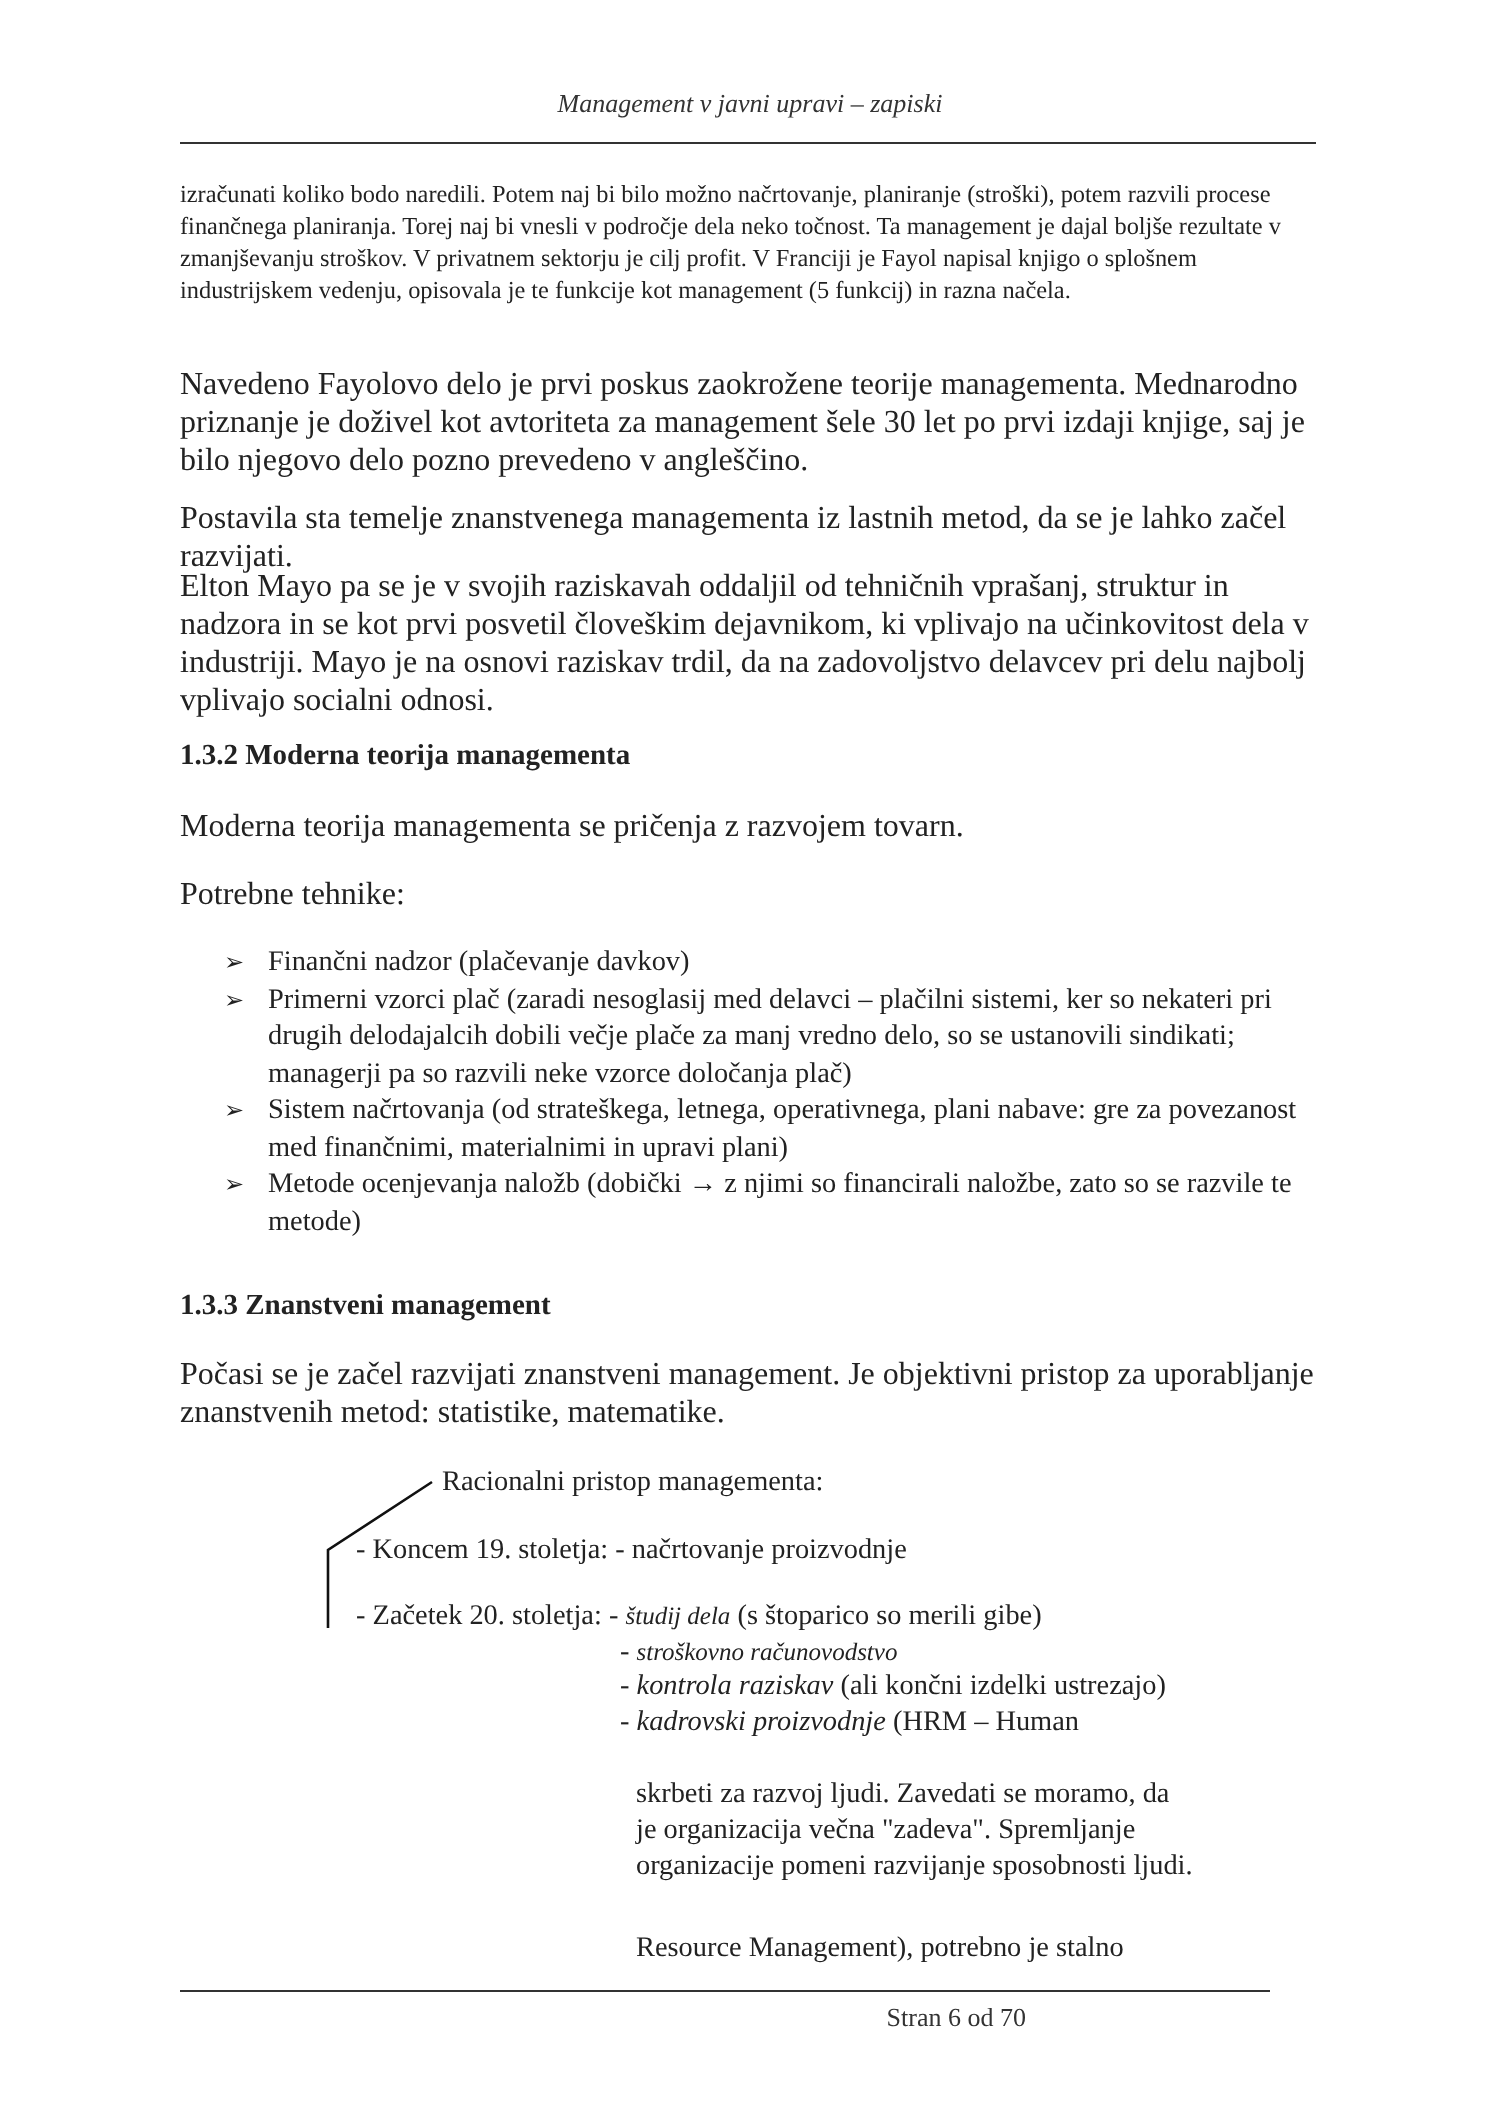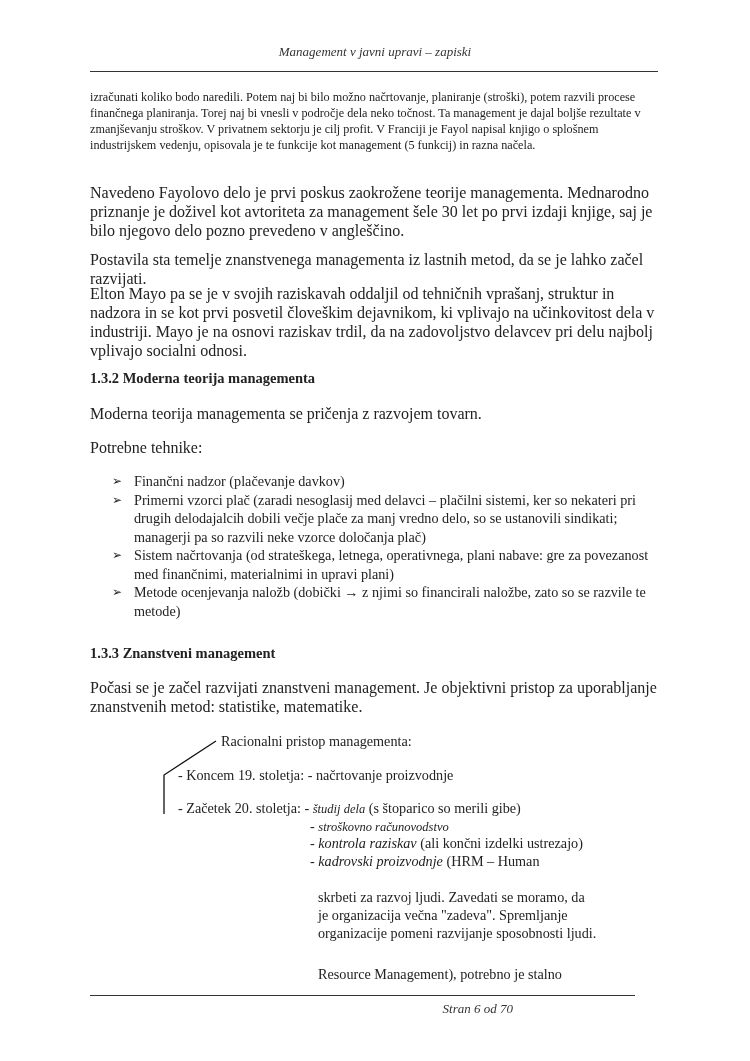--- a/index.html
+++ b/index.html
@@ -4,21 +4,21 @@
 <style>
   html, body { margin:0; padding:0; background:#ffffff; }
   body { width:750px; height:1061px; position:relative; overflow:hidden;
          font-family:"Liberation Serif", "DejaVu Serif", serif; color:#222; }
   .page { position:absolute; left:0; top:0; width:626px; height:1061px; }
   .header-title { position:absolute; top:44px; left:0; width:750px; text-align:center;
                   font-style:italic; font-size:13px; color:#333; }
   .rule { position:absolute; left:90px; width:568px; height:1px; background:#333; }
   .rule.top { top:71px; }
   .rule.bottom { top:995px; width:545px; }
-  .footer-page { position:absolute; top:1001px; right:113px; font-style:italic; font-size:13px; color:#333;margin-left:40px; }
+  .footer-page { position:absolute; top:1001px; right:113px; font-size:13px; color:#333;margin-left:40px; }
   .block { position:absolute; left:90px; width:572px; }
   .p-small { font-size:12.2px; line-height:16px;font-family:Liberation Serif, serif; }
   .p { font-size:16px; line-height:19px; margin:0; }
   .h { font-size:14.5px; font-weight:bold; margin:0; }
   ul.bullets { list-style:none; margin:0; padding:0; position:absolute; left:112px; width:552px; }
   ul.bullets li { position:relative; padding-left:22px; font-size:14.2px; line-height:18.5px; }
   ul.bullets li .marker { position:absolute; left:0; top:0; font-size:12px; }
   .diagram-text { position:absolute; font-size:14.2px; line-height:18px; white-space:nowrap; }
   .it { font-style:italic; }
   .it-small { font-style:italic; font-size:12.5px; }

